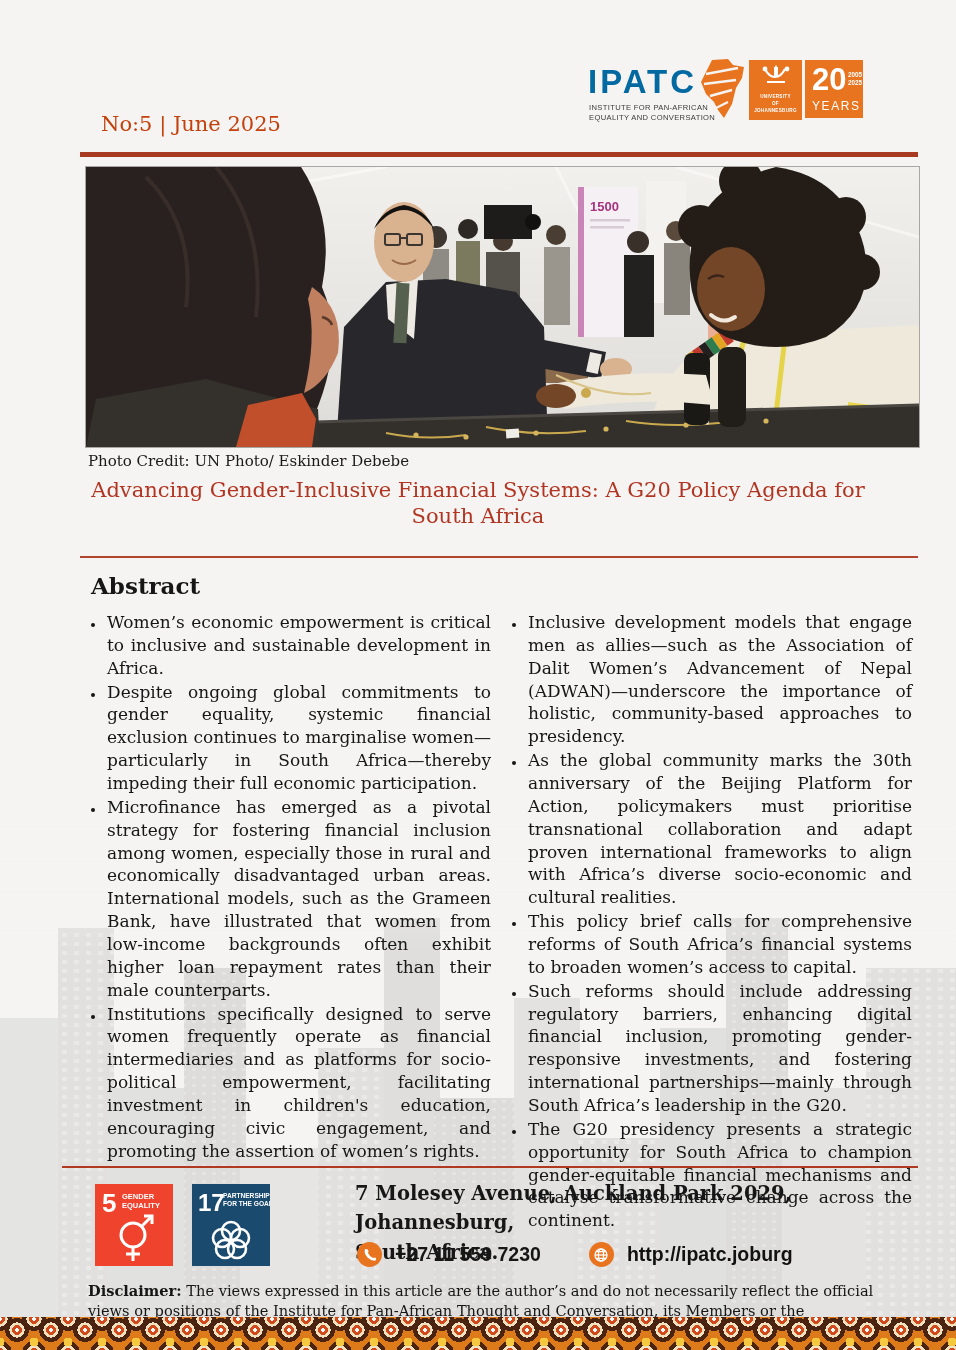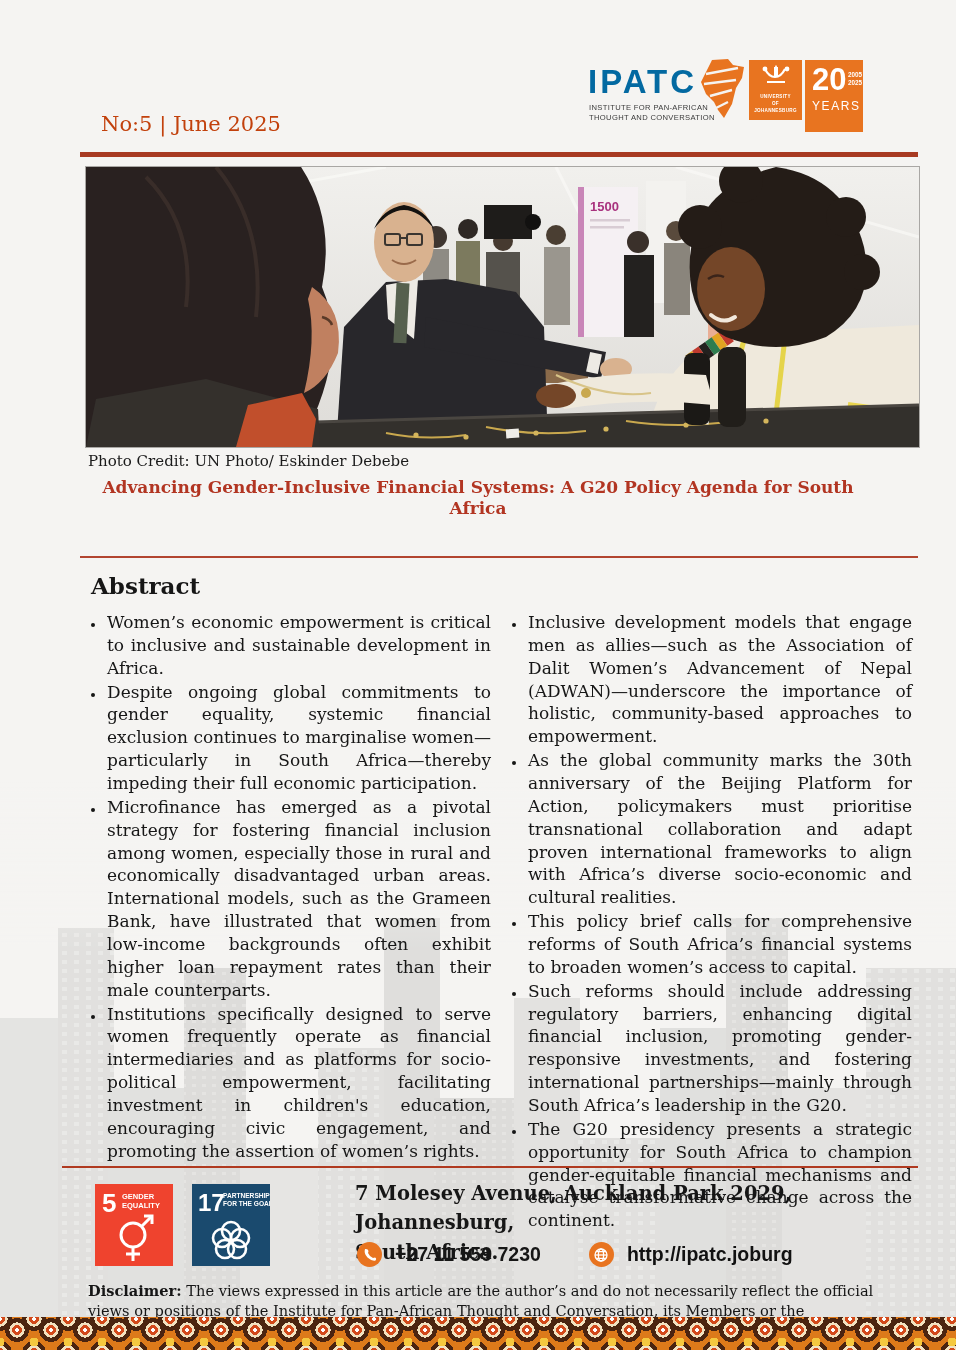--- a/index.html
+++ b/index.html
@@ -11,36 +11,36 @@
 
   
   .header-title{position:absolute;left:88px;top:50px;font-size:37px;font-weight:bold;letter-spacing:.5px;}
   .issue{position:absolute;left:101px;top:112px;font-size:21px;color:#c2410c;}
   .logo{position:absolute;left:588px;top:58px;width:332px;height:66px;font-family:"Liberation Sans",sans-serif;}
   .ipatc-acronym{position:absolute;left:0;top:5px;font-size:33px;letter-spacing:3px;color:#0369a1;font-weight:600;}
   .ipatc-sub{position:absolute;left:1px;top:45px;font-size:7.6px;color:#3a3a3a;letter-spacing:.35px;line-height:1.35;}
   .africa{position:absolute;left:110px;top:0;}
   .uj-box{position:absolute;left:161px;top:2px;width:53px;height:60px;background:#E87420;color:#fff;text-align:center;overflow:hidden;}
   .uj-text{font-size:4.6px;letter-spacing:.3px;margin-top:1px;line-height:1.5;font-weight:bold;}
-  .years-box{position:absolute;left:217px;top:2px;width:58px;height:72px;background:#E87420;color:#fff;font-family:"Liberation Sans",sans-serif;}
+  .years-box{position:absolute;left:217px;top:2px;width:58px;height:58px;background:#E87420;color:#fff;font-family:"Liberation Sans",sans-serif;}
   .y20{position:absolute;left:7px;top:2px;font-size:31px;font-weight:bold;}
   .yr{position:absolute;left:43px;top:11px;font-size:6.3px;line-height:1.3;font-weight:bold;}
   .ylabel{position:absolute;left:7px;top:39px;font-size:12px;font-weight:normal;letter-spacing:1.6px;}
 
   .rule-thick{position:absolute;left:80px;top:152px;width:838px;height:5px;background:#A83A22;}
   .rule-thin{position:absolute;left:80px;top:556px;width:838px;height:2px;background:#B24530;}
   .rule-footer{position:absolute;left:62px;top:1166px;width:856px;height:2px;background:#B03A20;}
 
   
   .photo-wrap{position:absolute;left:85px;top:166px;width:833px;height:280px;border:1px solid #A9A7A4;background:#4d7c0f;}
   .photo-credit{position:absolute;left:88px;top:452px;font-size:15px;color:#1a1a1a;}
 
   
   .article-title{position:absolute;left:78px;top:477px;width:800px;text-align:center;
-                 font-size:17px;font-weight:bold;color:#B23522;line-height:1.26;}
+                 font-size:21px;font-weight:normal;color:#B23522;line-height:1.26;}
   .abstract-h{position:absolute;left:91px;top:572px;font-size:23px;font-weight:bold;}
   .columns{position:absolute;left:88px;top:611px;width:832px;display:flex;gap:18px;}
   .col{width:403px;font-size:17px;line-height:1.345;text-align:justify;}
   .col ul{margin:0;padding-left:17px;}
   .col li{margin:0 0 1px 0;padding-left:2px;}
   .col li::marker{font-size:12px;}
 
   
   .sdg{position:absolute;top:1184px;}
   .sdg5{left:95px;} .sdg17{left:192px;}
@@ -100,21 +100,21 @@
     </g>
     <rect x="0" y="0" width="956" height="170" fill="url(#haze)"></rect>
   </svg>
 
   <div class="issue">No:5 | June 2025</div>
 
   <div class="logo">
     <div class="ipatc-acronym">IPATC</div>
     <div class="ipatc-sub">
       <span>INSTITUTE FOR PAN-AFRICAN</span><br>
-      <span>THOUGHT AND CONVERSATION</span>
+      <span>EQUALITY AND CONVERSATION</span>
     </div>
     <svg class="africa" width="48" height="62" viewBox="0 0 48 62">
       <path d="M14 2 L30 1 L35 7 L46 9 L44 20 L38 30 L34 46 L26 60 L20 52 L16 44 L8 36 L3 24 L8 14 Z" fill="#E87420"></path>
       <path d="M8 16 L40 10 M6 26 L38 22 M12 38 L34 32 M18 50 L30 44" stroke="#F5F4F2" stroke-width="2.4" fill="none"></path>
     </svg>
     <div class="uj-box">
       <svg width="34" height="24" viewBox="0 0 34 24" style="margin-top:5px;">
         <path d="M6 4 q4 8 10 8 q6 0 10 -8" stroke="#fff" stroke-width="2.2" fill="none"></path>
         <circle cx="6" cy="4" r="2.4" fill="#fff"></circle>
           <circle cx="28" cy="4" r="2.4" fill="#fff"></circle>
@@ -271,21 +271,21 @@
     <div class="col">
       <ul>
           <li>Women’s economic empowerment is critical to inclusive and sustainable development in Africa.</li>
           <li>Despite ongoing global commitments to gender equality, systemic financial exclusion continues to marginalise women—particularly in South Africa—thereby impeding their full economic participation.</li>
           <li>Microfinance has emerged as a pivotal strategy for fostering financial inclusion among women, especially those in rural and economically disadvantaged urban areas. International models, such as the Grameen Bank, have illustrated that women from low-income backgrounds often exhibit higher loan repayment rates than their male counterparts.</li>
           <li>Institutions specifically designed to serve women frequently operate as financial intermediaries and as platforms for socio-political empowerment, facilitating investment in children's education, encouraging civic engagement, and promoting the assertion of women’s rights.</li>
         </ul>
     </div>
     <div class="col">
       <ul>
-          <li>Inclusive development models that engage men as allies—such as the Association of Dalit Women’s Advancement of Nepal (ADWAN)—underscore the importance of holistic, community-based approaches to empowerment.</li>
+          <li>Inclusive development models that engage men as allies—such as the Association of Dalit Women’s Advancement of Nepal (ADWAN)—underscore the importance of holistic, community-based approaches to presidency.</li>
           <li>As the global community marks the 30th anniversary of the Beijing Platform for Action, policymakers must prioritise transnational collaboration and adapt proven international frameworks to align with Africa’s diverse socio-economic and cultural realities.</li>
           <li>This policy brief calls for comprehensive reforms of South Africa’s financial systems to broaden women’s access to capital.</li>
           <li>Such reforms should include addressing regulatory barriers, enhancing digital financial inclusion, promoting gender-responsive investments, and fostering international partnerships—mainly through South Africa’s leadership in the G20.</li>
           <li>The G20 presidency presents a strategic opportunity for South Africa to champion gender-equitable financial mechanisms and catalyse transformative change across the continent.</li>
         </ul>
     </div>
   </div>
 
   <div class="rule-footer"></div>
 

